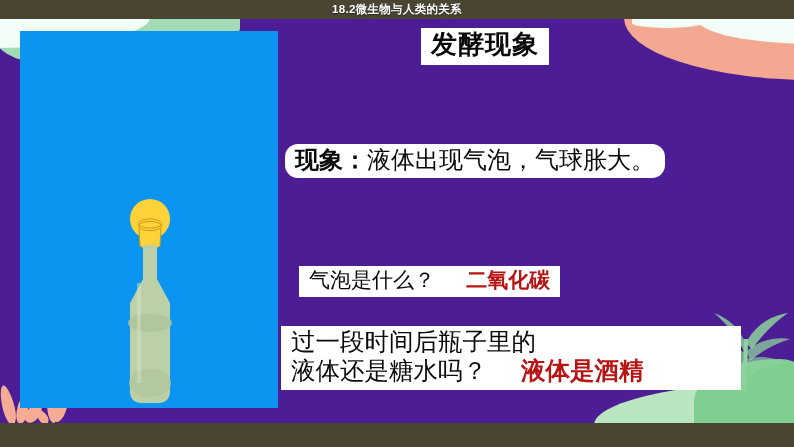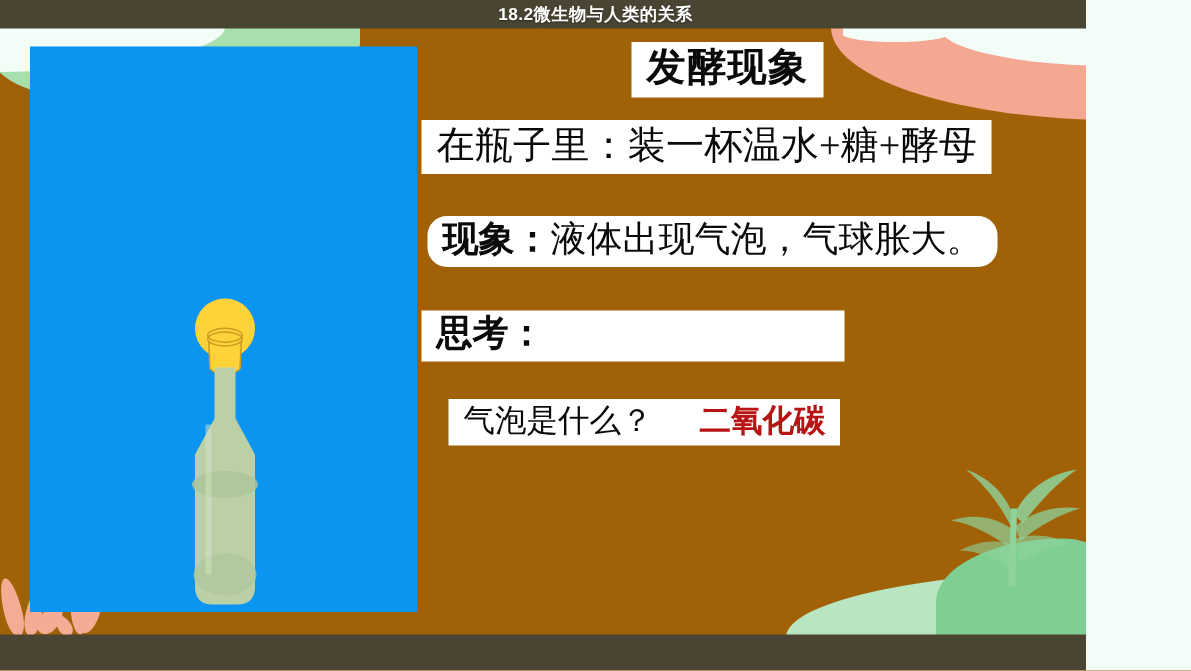--- a/index.html
+++ b/index.html
@@ -8,23 +8,23 @@
   }
   body {
     width: 794px;
     height: 447px;
     overflow: hidden;
     font-family: "Liberation Serif", "DejaVu Serif", serif;
     background: #f1fdf6;
   }
   .slide {
     position: relative;
-    width: 724px;
+    width: 794px;
     height: 447px;
-    background: #a16207;
+    background: #4c1d95;
     overflow: hidden;
   }
 
   
   .deco { position: absolute; pointer-events: none; }
 
   .deco-tl {
     left: -10px; top: 18px;
     width: 250px; height: 46px;
     background: #a8e6b8;
@@ -228,31 +228,36 @@
       <ellipse cx="130" cy="352" rx="21" ry="14" fill="#afc59c" opacity=".8"></ellipse>
 
       <rect x="117" y="252" width="4" height="100" fill="#d4e3c6" opacity=".5"></rect>
     </svg>
   </div>
 
   <div class="text-col">
 
     <div class="txtbox title-box">发酵现象</div>
 
-    <div class="txtbox line1-box">在瓶子里：装一杯温水+糖+酵母</div>
 
     <div class="txtbox line2-box">
       <span class="b">现象：</span><span>液体出现气泡，气球胀大。</span>
     </div>
 
-    <div class="txtbox line3-box">思考：</div>
 
     <div class="txtbox line4-box">
       <span>气泡是什么？</span>
       <span style="display:inline-block;width:26px"></span><span class="red">二氧化碳</span>
     </div>
 
+    <div class="txtbox line5-box">
+      <div>过一段时间后瓶子里的</div>
+      <div class="q2-wrap">
+        <span>液体还是糖水吗？</span>
+        <span class="red">液体是酒精</span>
+      </div>
+    </div>
 
   </div>
 
   <div class="botbar"></div>
 
 </div>
 
 </body></html>

